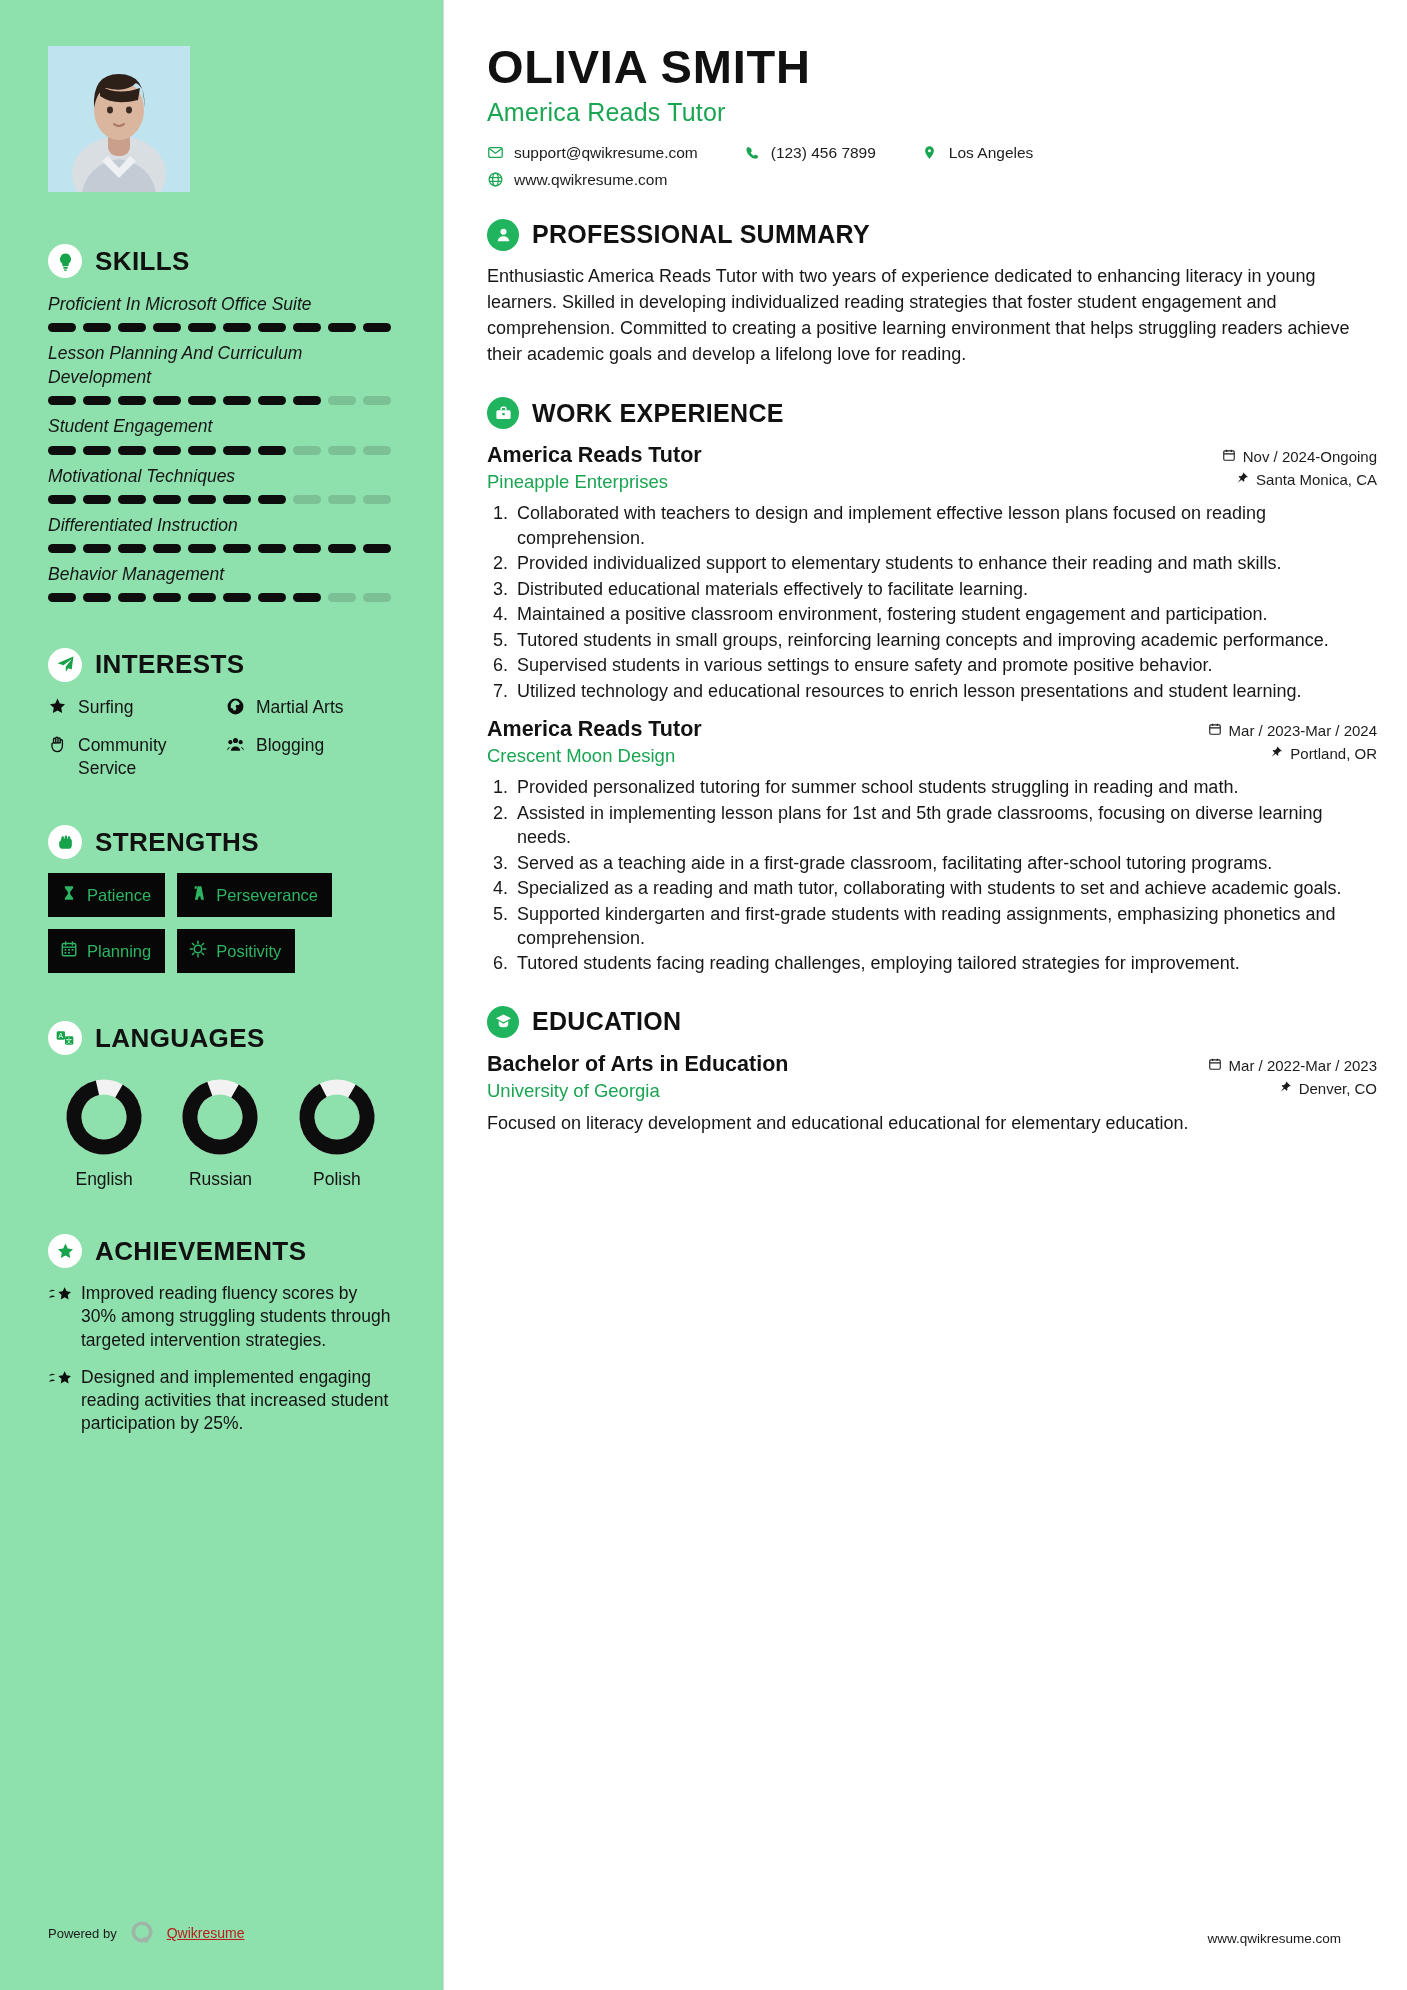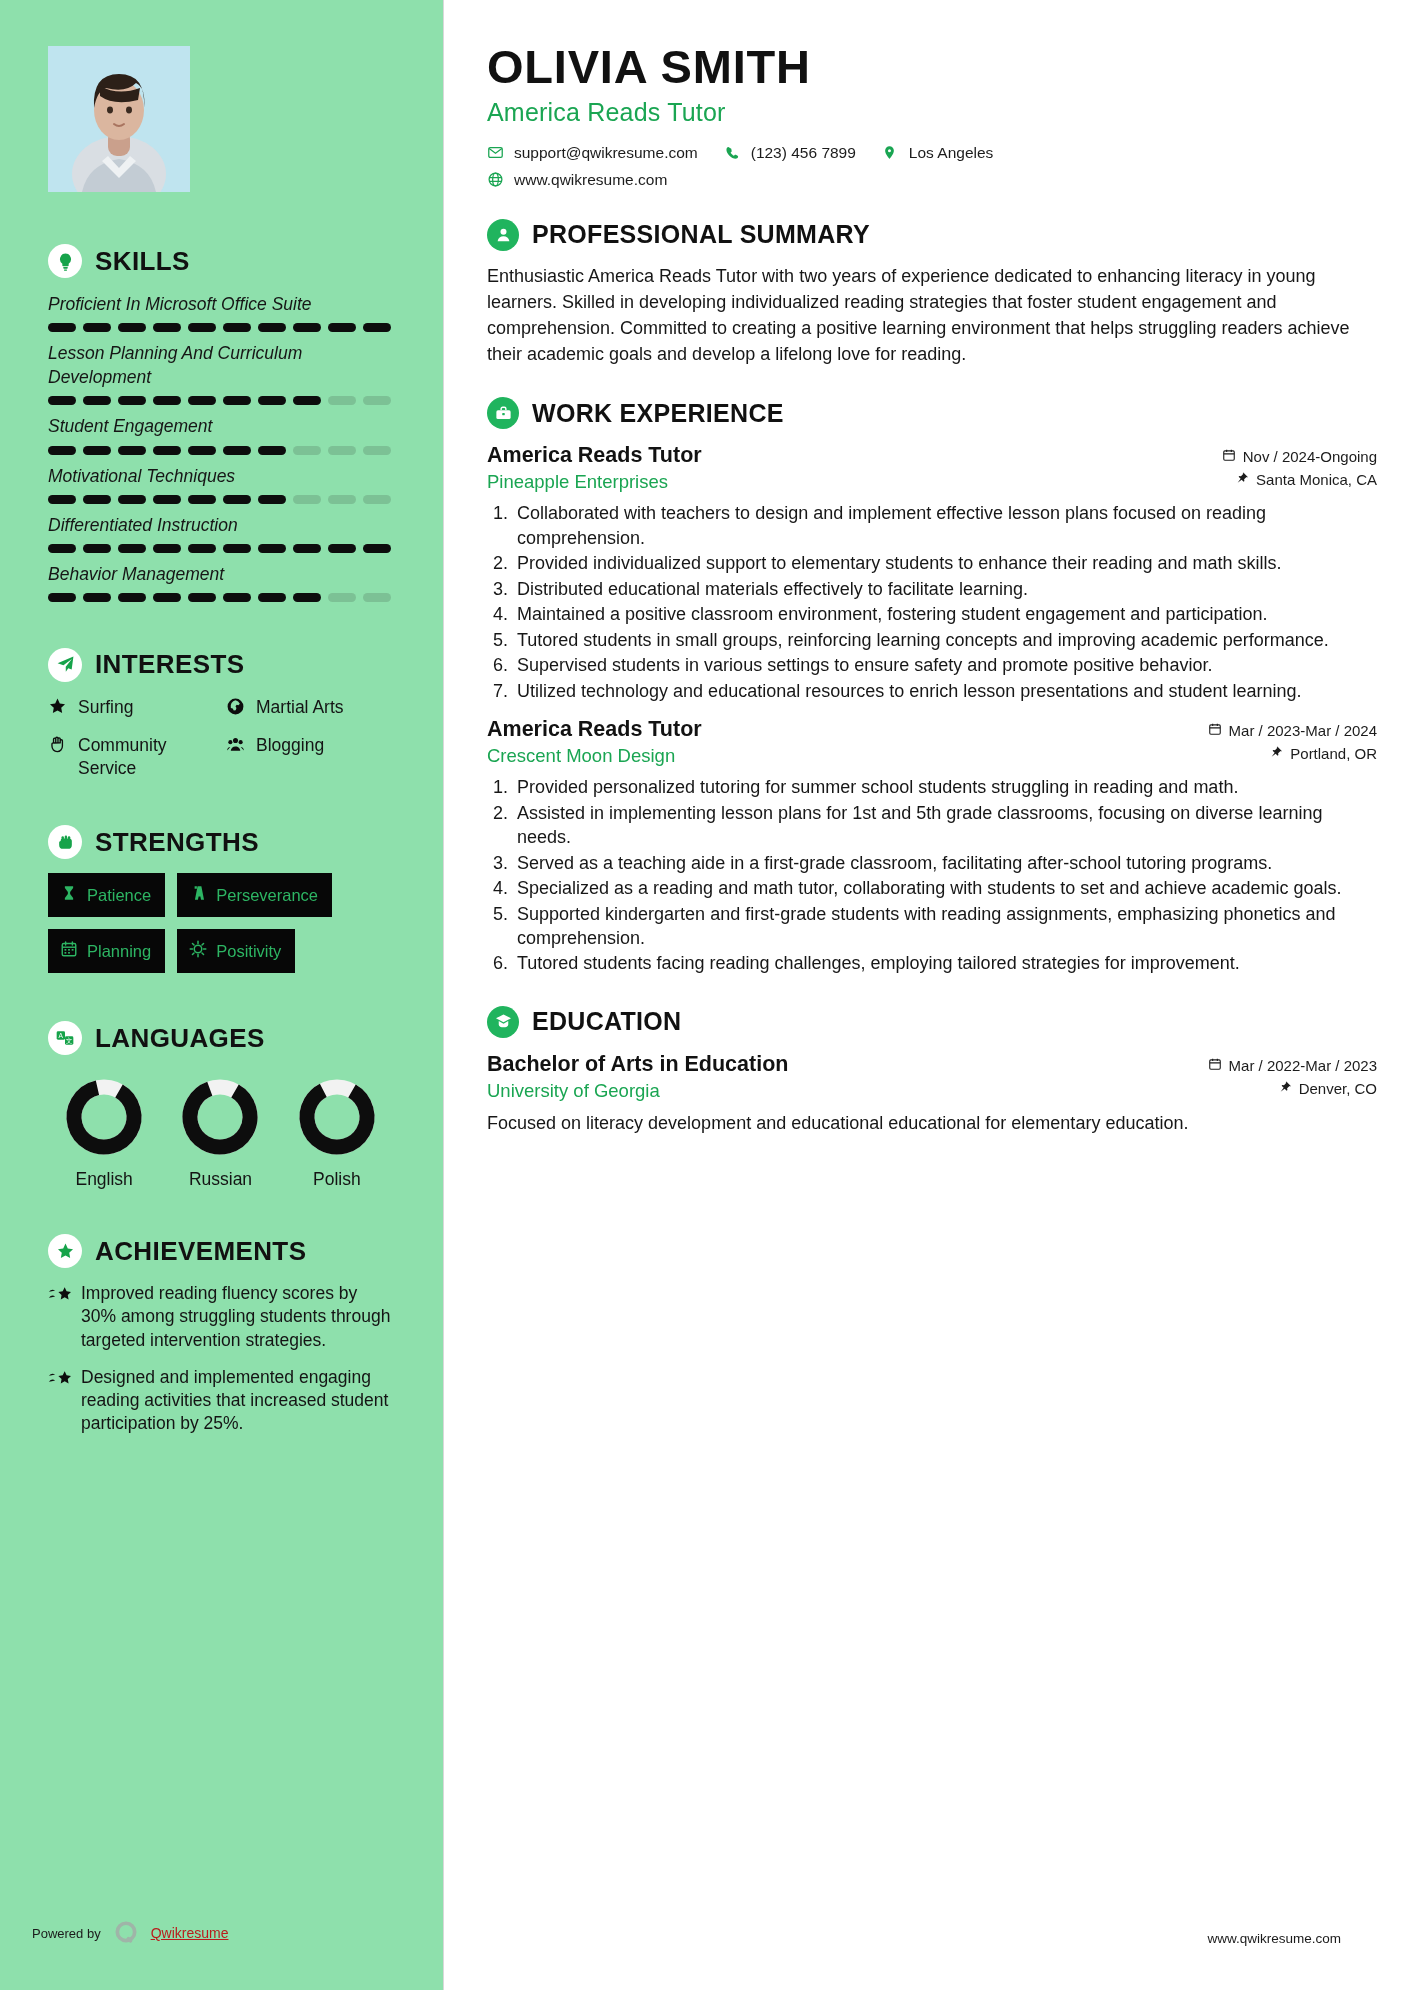--- a/index.html
+++ b/index.html
@@ -130,21 +130,21 @@
   }
   .ach .ico { flex: 0 0 26px; margin-top: 3px; }
   .ach .txt {
     font-size: 17.5px;
     color: #141414;
     line-height: 1.33;
   }
 
   .powered {
     position: absolute;
-    left: 32px;
+    left: 48px;
     bottom: 44px;
     display: flex;
     align-items: center;
     gap: 12px;
   }
   .powered .pb { font-size: 13px; color: #1b1b1b; }
   .powered .qlogo { width: 26px; height: 26px; }
   .powered .qname {
     font-size: 14px;
     color: #b91c1c;
@@ -168,21 +168,21 @@
   .role {
     font-size: 25px;
     color: #1aa552;
     margin-top: 6px;
     letter-spacing: .2px;
   }
   .contact-rows { margin-top: 17px; }
   .contact-line {
     display: flex;
     align-items: flex-start;
-    gap: 4px;
+    gap: 24px;
     margin-bottom: 9px;
     flex-wrap: nowrap;
   }
   .contact-item {
     display: flex;
     align-items: center;
     gap: 10px;
     font-size: 15.5px;
     color: #1c1c1c;
     margin-right: 22px;

